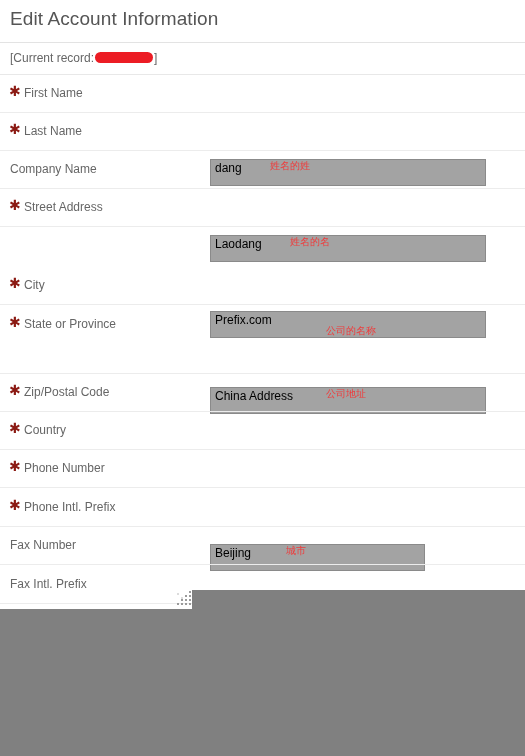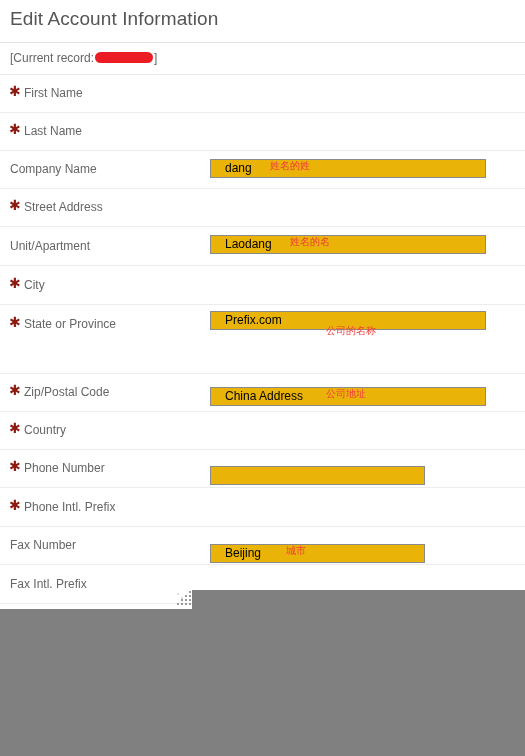--- a/index.html
+++ b/index.html
@@ -113,27 +113,27 @@
     color: #8b1a13;
     font-size: 14px;
     line-height: 14px;
     text-align: center;
   }
 
   
   .inp {
     position: absolute;
     box-sizing: border-box;
-    background: #eab308;
+    background: #a3a3a3;
     border: 1px solid #8a8a8a;
-    height: 19px;
+    height: 27px;
     font-family: "Liberation Sans", sans-serif;
     font-size: 12px;
     color: #000000;
-    padding: 1px 14px;
+    padding: 1px 4px;
     line-height: 15px;
     white-space: nowrap;
     overflow: hidden;
   }
 
   
   .anno {
     position: absolute;
     color: #ef3b3b;
     font-family: "DejaVu Sans", sans-serif;
@@ -215,25 +215,20 @@
   </div>
 
   <div class="row" style="top:189px">
     <span class="star">✱</span>
     <span class="label req">Street Address</span>
     <div class="inp" style="left:210px;top:198px;width:276px">China Address</div>
     <span class="anno" style="left:326px;top:197px">公司地址</span>
     <div class="rule"></div>
   </div>
 
-  <div class="row" style="top:228px">
-    <span class="label">Unit/Apartment</span>
-    <div class="inp" style="left:210px;top:238px;width:215px"></div>
-    <div class="rule"></div>
-  </div>
 
   <div class="row" style="top:267px">
     <span class="star">✱</span>
     <span class="label req">City</span>
     <div class="inp" style="left:210px;top:277px;width:215px">Beijing</div>
     <span class="anno" style="left:286px;top:276px">城市</span>
     <div class="rule"></div>
   </div>
 
   <div class="row" style="top:306px;height:68px">

